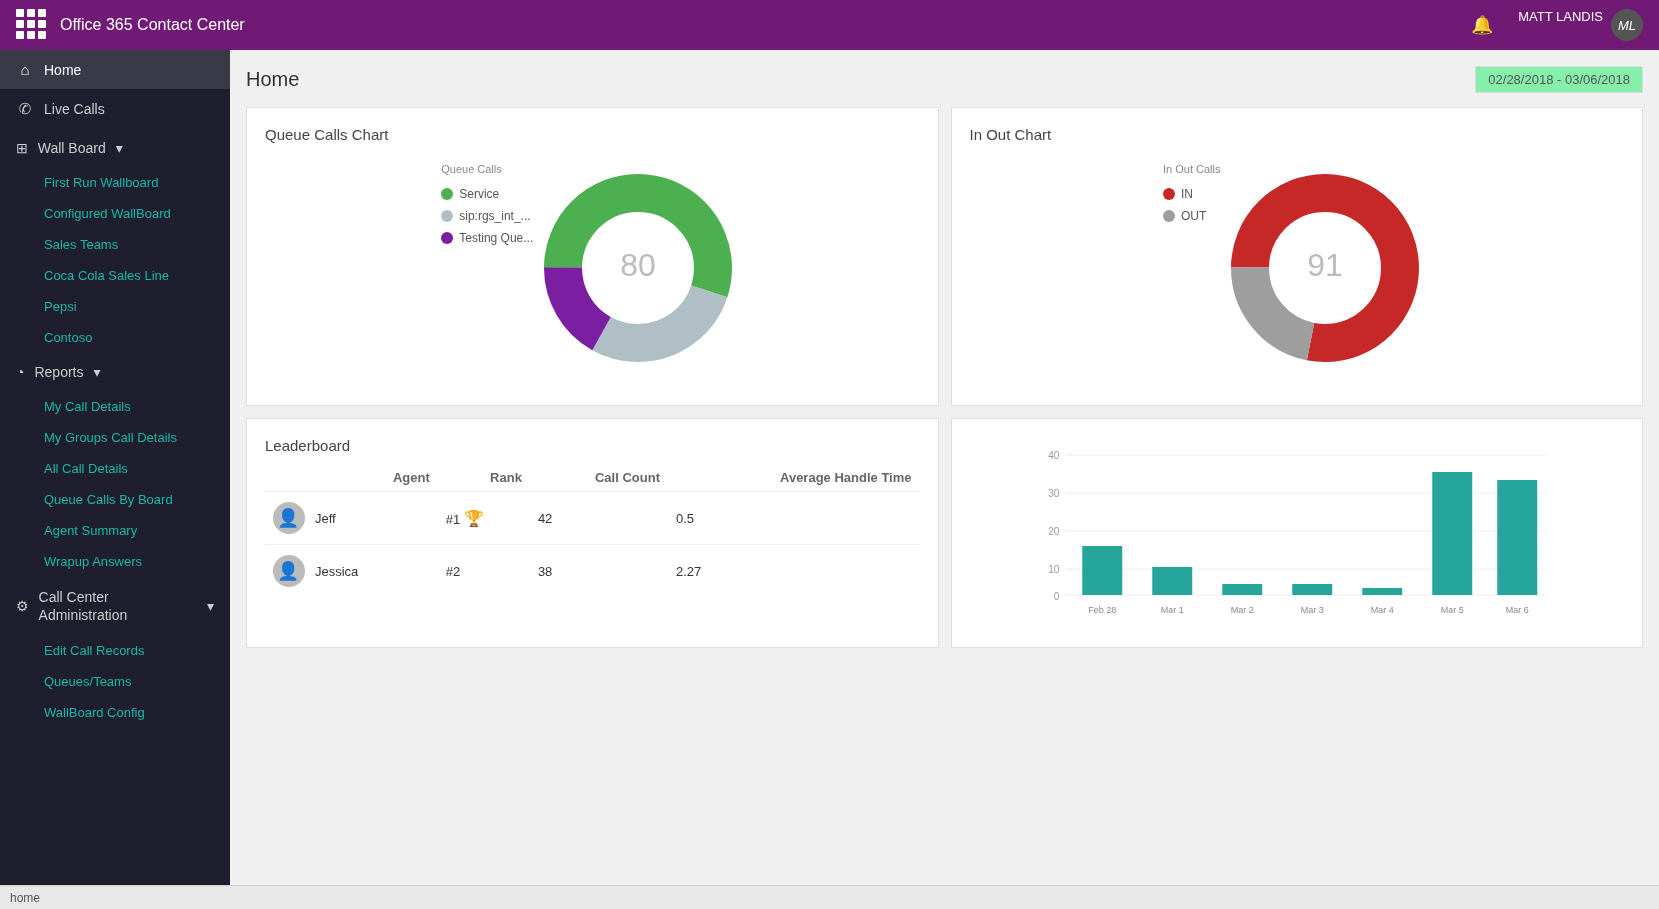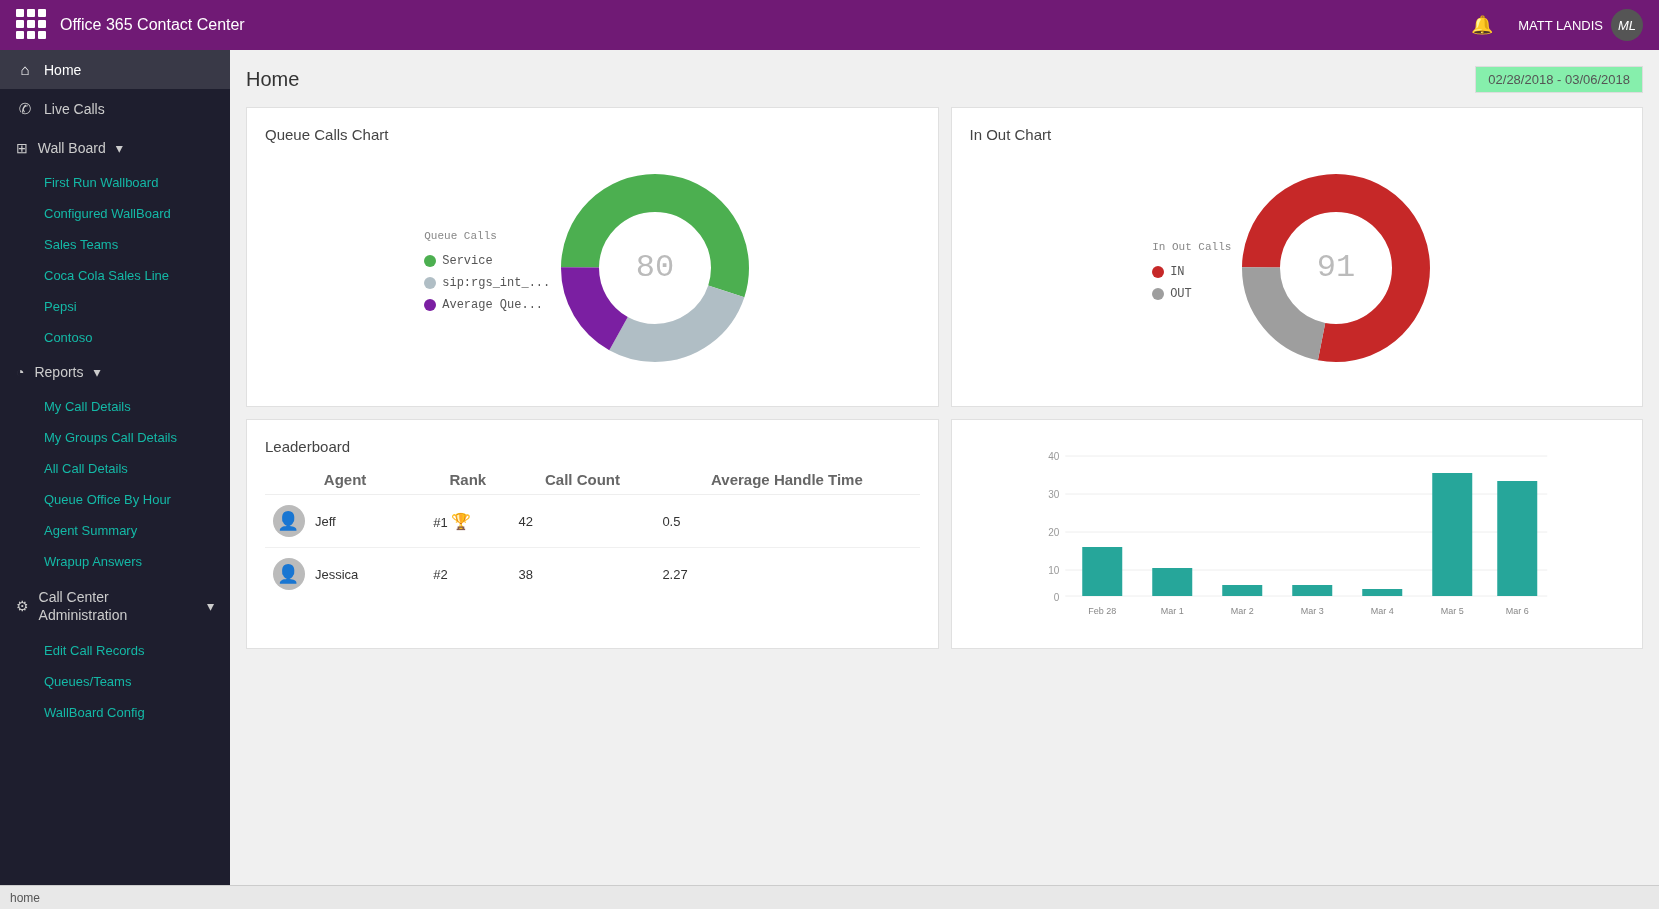--- a/index.html
+++ b/index.html
@@ -18,21 +18,21 @@
       z-index: 10;
     }
     .topbar-waffle {
       width: 32px; height: 32px;
       display: grid; grid-template-columns: repeat(3,8px); grid-template-rows: repeat(3,8px);
       gap: 3px; cursor: pointer;
     }
     .topbar-waffle span { background: white; border-radius: 1px; }
     .topbar-title { font-size: 16px; font-weight: 400; flex: 1; }
     .topbar-bell { font-size: 18px; margin-right: 12px; cursor: pointer; }
-    .topbar-user { display: flex; align-items: center; gap: 8px; cursor: pointer; }
+    .topbar-user { display: flex; align-items: flex-start; gap: 8px; cursor: pointer; }
     .topbar-avatar { width: 32px; height: 32px; border-radius: 50%; background: #555; display: flex; align-items: center; justify-content: center; font-size: 13px; color: white; font-style: italic; }
 
     
     .layout { display: flex; flex: 1; overflow: hidden; }
 
     
     .sidebar {
       width: 230px;
       background: #1e1e2e;
       color: #ccc;
@@ -95,34 +95,32 @@
     .chart-card {
       background: white;
       padding: 18px;
       border: 1px solid #e0e0e0;
     }
     .chart-title { font-size: 15px; color: #444; margin-bottom: 10px; font-weight: 400; }
 
     
     .donut-container {
       display: flex;
-      align-items: center;
       justify-content: center;
       padding: 10px 0;
-      font-family: Liberation Mono, monospace;
     }
     .donut-legend { display: flex; flex-direction: column; gap: 8px; }
     .legend-item { display: flex; align-items: center; gap: 6px; font-size: 12px; color: #555; }
     .legend-dot { width: 12px; height: 12px; border-radius: 50%; }
     .donut-wrap { position: relative; display: inline-block; }
 
     
     .leaderboard-table { width: 100%; border-collapse: collapse; margin-top: 8px; }
     .leaderboard-table th {
-      text-align: center; font-size: 15px; color: #666;
+      text-align: right; font-size: 13px; color: #666;
       padding: 6px 8px; font-weight: 600; border-bottom: 1px solid #eee;
     }
     .leaderboard-table td { padding: 10px 8px; font-size: 13px; color: #333; }
     .leaderboard-table tr:not(:last-child) td { border-bottom: 1px solid #f0f0f0; }
     .agent-avatar { width: 32px; height: 32px; border-radius: 50%; background: #bbb; display: flex; align-items: center; justify-content: center; font-size: 18px; color: #666; }
     .agent-cell { display: flex; align-items: center; gap: 10px; }
     .trophy-icon { color: #f0a500; font-size: 16px; }
 
     
     .bar-chart-area { padding: 8px 0 0 0; }
@@ -190,21 +188,21 @@
     <div class="nav-sub-item">Contoso</div>
 
     <div class="nav-section-header">
       <span class="nav-icon">◔</span>
       <span>Reports</span>
       <span class="chevron">▾</span>
     </div>
     <div class="nav-sub-item">My Call Details</div>
     <div class="nav-sub-item">My Groups Call Details</div>
     <div class="nav-sub-item">All Call Details</div>
-    <div class="nav-sub-item">Queue Office By Hour</div>
+    <div class="nav-sub-item">Queue Calls By Board</div>
     <div class="nav-sub-item">Agent Summary</div>
     <div class="nav-sub-item">Wrapup Answers</div>
 
     <div class="nav-section-header">
       <span class="nav-icon">⚙</span>
       <span style="line-height:1.3;">Call Center Administration</span>
       <span class="chevron">▾</span>
     </div>
     <div class="nav-sub-item">Edit Call Records</div>
     <div class="nav-sub-item">Queues/Teams</div>
@@ -228,21 +226,21 @@
             <div class="legend-item">
               <div class="legend-dot" style="background:#4caf50;"></div>
               <span>Service</span>
             </div>
             <div class="legend-item">
               <div class="legend-dot" style="background:#b0bec5;"></div>
               <span>sip:rgs_int_...</span>
             </div>
             <div class="legend-item">
               <div class="legend-dot" style="background:#7b1fa2;"></div>
-              <span>Average Que...</span>
+              <span>Testing Que...</span>
             </div>
           </div>
           <div class="donut-wrap">
             <svg width="210" height="210" viewBox="0 0 210 210">
 
               <circle cx="105" cy="105" r="75" fill="none" stroke="#f5f5f5" stroke-width="38"></circle>
 
               <circle cx="105" cy="105" r="75" fill="none" stroke="#4caf50" stroke-width="38" stroke-dasharray="259.18 212.06" stroke-dashoffset="117.81" transform="rotate(-90 105 105)"></circle>
 
               <circle cx="105" cy="105" r="75" fill="none" stroke="#b0bec5" stroke-width="38" stroke-dasharray="131.95 339.29" stroke-dashoffset="-141.37" transform="rotate(-90 105 105)"></circle>

